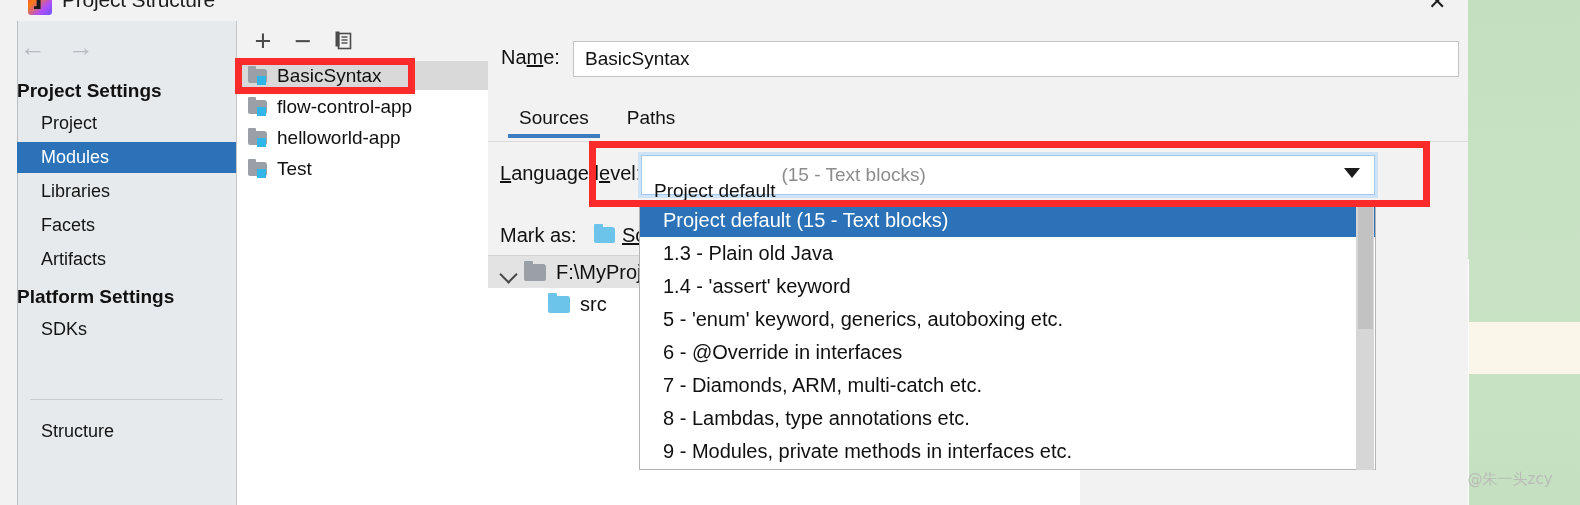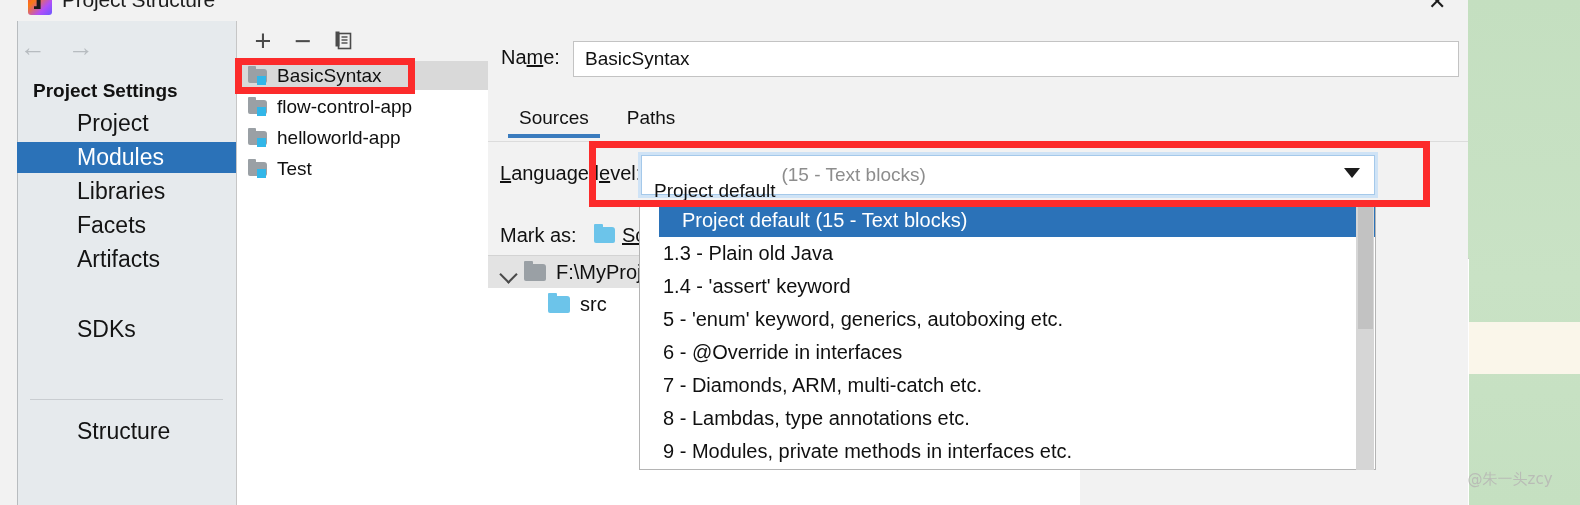--- a/index.html
+++ b/index.html
@@ -114,26 +114,26 @@
   }
   .nav-arrows {
     position: absolute; left: 20px; top: 31px; width: 140px; height: 32px;
     display: flex; align-items: center; gap: 22px; font-size: 26px; color: #b7bcc0;
     line-height: 1;
   }
   .nav-arrow { cursor: default; }
   .side-group {
     position: absolute; left: 17px; width: 219px;
     font-size: 19px; color: #111111; font-weight: bold;
-    padding-left: 16px; box-sizing: border-box;
+    box-sizing: border-box;
   }
   .side-item {
     position: absolute; left: 17px; width: 219px; height: 31px;
-    font-size: 23px; color: #141414;
-    padding-left: 60px; box-sizing: border-box;
+    font-size: 18px; color: #141414;
+    padding-left: 24px; box-sizing: border-box;
     display: flex; align-items: center;
   }
   .side-item.selected {
     background: #2b72b8; color: #ffffff;
   }
   .side-sep {
     position: absolute; left: 30px; top: 399px; width: 193px; height: 1px;
     background: #c9cdd1;
   }
 
@@ -283,21 +283,21 @@
   .dropdown {
     position: absolute; left: 639px; top: 203px; width: 737px; height: 267px;
     background: #ffffff; border: 1px solid #b4b4b4; box-sizing: border-box;
     z-index: 40;
   }
   .dd-item {
     height: 33px; display: flex; align-items: center;
     padding-left: 23px; box-sizing: border-box;
     font-size: 20px; color: #101010;
   }
-  .dd-item.selected { background: #2b72b8; color: #ffffff; margin-left: 19px; }
+  .dd-item.selected { background: #2b72b8; color: #ffffff; }
   .dd-scrolltrack {
     position: absolute; right: 1px; top: 1px; width: 18px; height: 265px; background: #d6d6d6;
   }
   .dd-scrollthumb {
     position: absolute; right: 2px; top: 3px; width: 15px; height: 122px; background: #c2c2c2;
   }
 
   
   .redbox {
     position: absolute; border: 7px solid #fc2b2b; box-sizing: border-box; z-index: 60;
@@ -348,20 +348,21 @@
       <span class="nav-arrow">→</span>
     </div>
 
     <div class="side-group" style="top:80px">Project Settings</div>
     <div class="side-item" style="top:108px">Project</div>
     <div class="side-item selected" style="top:142px">Modules</div>
     <div class="side-item" style="top:176px">Libraries</div>
     <div class="side-item" style="top:210px">Facets</div>
     <div class="side-item" style="top:244px">Artifacts</div>
 
+    <div class="side-group" style="top:286px">Platform Settings</div>
     <div class="side-item" style="top:314px">SDKs</div>
 
     <div class="side-sep"></div>
     <div class="side-item" style="top:416px">Structure</div>
 
     <div class="modules-panel"></div>
     <div class="modules-toolbar">
       <div class="tb-btn tb-plus">+</div>
       <div class="tb-btn tb-minus">−</div>
       <div class="tb-btn tb-copy">

